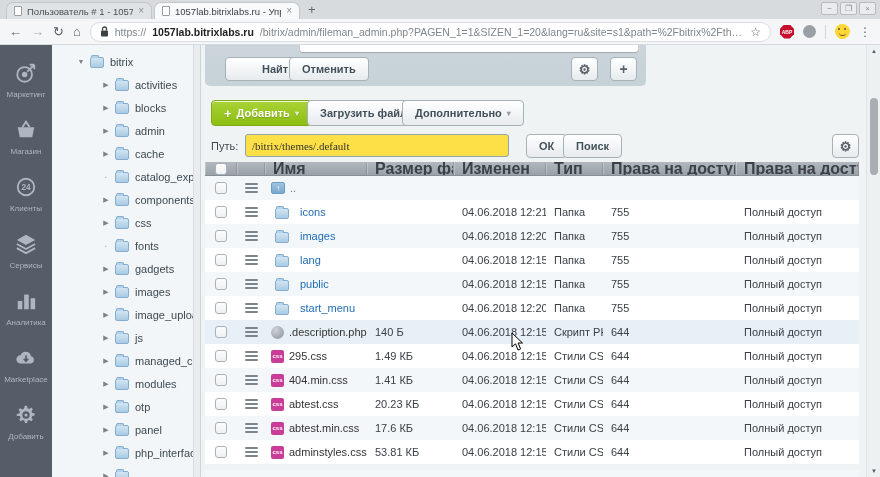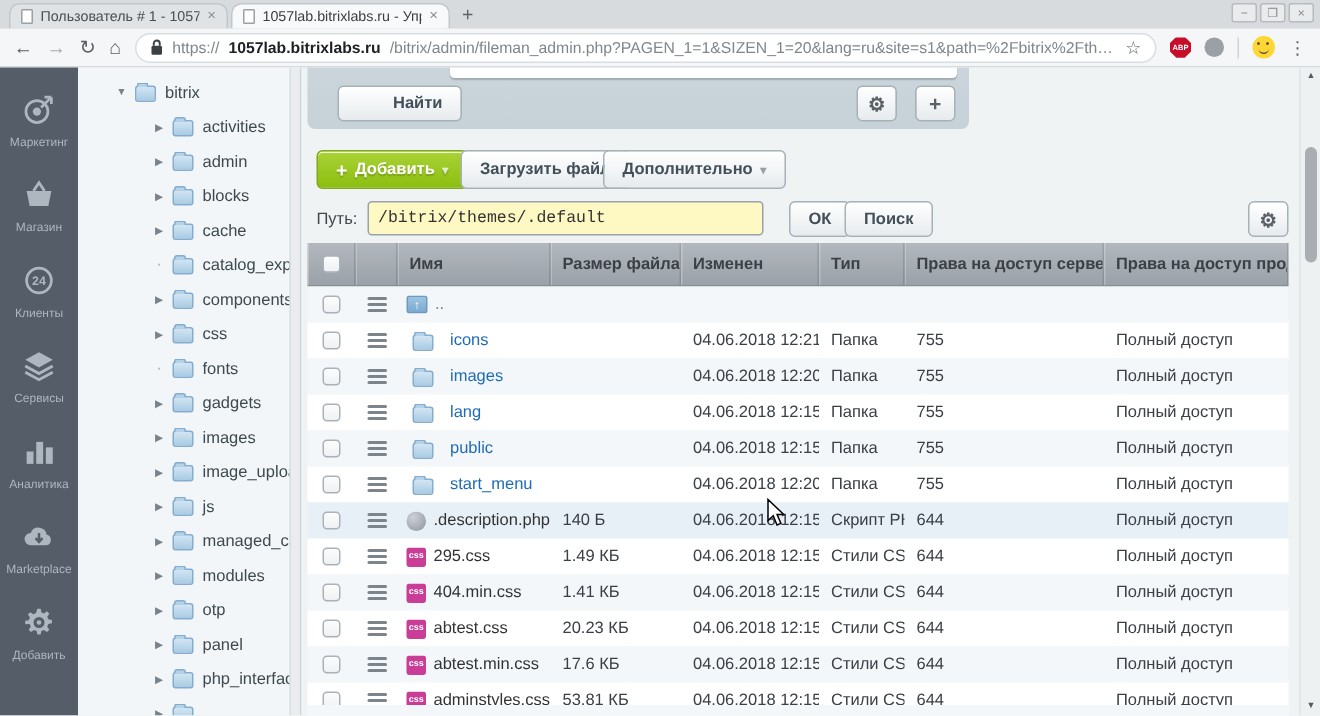--- a/index.html
+++ b/index.html
@@ -94,28 +94,28 @@
   .caret { font-size:8px; color:#97a0a7; }
 
   .btn-green { background:linear-gradient(#aad337,#8cbe10); border:1px solid #7fa918;
     color:#fff; text-shadow:0 1px 1px rgba(0,0,0,.2); }
   .btn-green .plus-w { font-size:13px; font-weight:bold; color:#fff; }
   .btn-green .caret { color:rgba(255,255,255,.75); }
 
   .path-label { position:absolute; left:10px; top:95px; font-size:11px; color:#41474d; }
   .path-input { position:absolute; left:44px; top:89px; width:264px; height:23px;
     border:1px solid #98a2aa; border-radius:3px; font-size:11px; padding:0 6px;
-    color:#333; font-family:Liberation Mono, monospace; background:#fef9c3; }
+    color:#333; font-family:Liberation Serif, serif; background:#fde047; }
 
   
   .grid-table { position:absolute; left:4px; top:117px; width:654px; font-size:11px; }
   .trow { display:grid; grid-template-columns:32px 28px 102px 87px 92px 57px 133px 1fr;
     align-items:center; height:24px; color:#3a4046; background:#fff; }
-  .trow.head { height:29px; background:linear-gradient(#b2b8be,#9aa1a8);
-    border-bottom:1px solid #878f96; color:#3b4147; font-size:11px; font-weight:bold; }
+  .trow.head { height:14px; background:linear-gradient(#b2b8be,#9aa1a8);
+    border-bottom:1px solid #878f96; color:#3b4147; font-size:16px; font-weight:bold; }
   .trow.head .hcell { border-right:1px solid rgba(0,0,0,.12);
     box-shadow:inset 1px 0 0 rgba(255,255,255,.25); height:100%;
     display:flex; align-items:center; padding-left:8px; overflow:hidden; white-space:nowrap; }
   .trow.odd { background:#f3f7fa; }
   .trow.hovered { background:#e8f0f7; }
   .cell { padding-left:8px; white-space:nowrap; overflow:hidden; }
   .ccell { display:flex; justify-content:center; align-items:center; }
   .cb { width:12px; height:12px; border:1px solid #aab1b8; border-radius:3px;
     background:linear-gradient(#fdfdfd,#eef1f3); }
   .burger { width:13px; height:2px; background:#7c848c; border-radius:1px;
@@ -257,26 +257,26 @@
           <span>bitrix</span>
         </div>
         <div class="tree-item d1">
           <span class="tgl">▶</span>
           <span class="folder"></span>
           <span>activities</span>
         </div>
         <div class="tree-item d1">
           <span class="tgl">▶</span>
           <span class="folder"></span>
+          <span>blocks</span>
+        </div>
+        <div class="tree-item d1">
+          <span class="tgl">▶</span>
+          <span class="folder"></span>
           <span>admin</span>
-        </div>
-        <div class="tree-item d1">
-          <span class="tgl">▶</span>
-          <span class="folder"></span>
-          <span>blocks</span>
         </div>
         <div class="tree-item d1">
           <span class="tgl">▶</span>
           <span class="folder"></span>
           <span>cache</span>
         </div>
         <div class="tree-item d1">
           <span class="tgl leaf">▪</span>
           <span class="folder"></span>
           <span>catalog_export</span>
@@ -348,20 +348,21 @@
         </div>
       </div>
     <div class="tree-scroll"></div>
   </div>
 
   <div class="main">
 
     <div class="filter-panel">
       <div class="filter-sliver"></div>
       <button class="btn" style="left:20px;top:12px;padding-left:36px;">Найти</button>
+      <button class="btn" style="left:84px;top:12px;">Отменить</button>
       <button class="btn icon-btn" style="left:366px;top:12px;">
         <span class="gear-glyph">⚙</span>
       </button>
       <button class="btn icon-btn" style="left:405px;top:12px;">
         <span class="plus-glyph">+</span>
       </button>
     </div>
 
     <button class="btn btn-green" style="left:10px;top:55px;height:26px;">
       <span class="plus-w">+</span>

